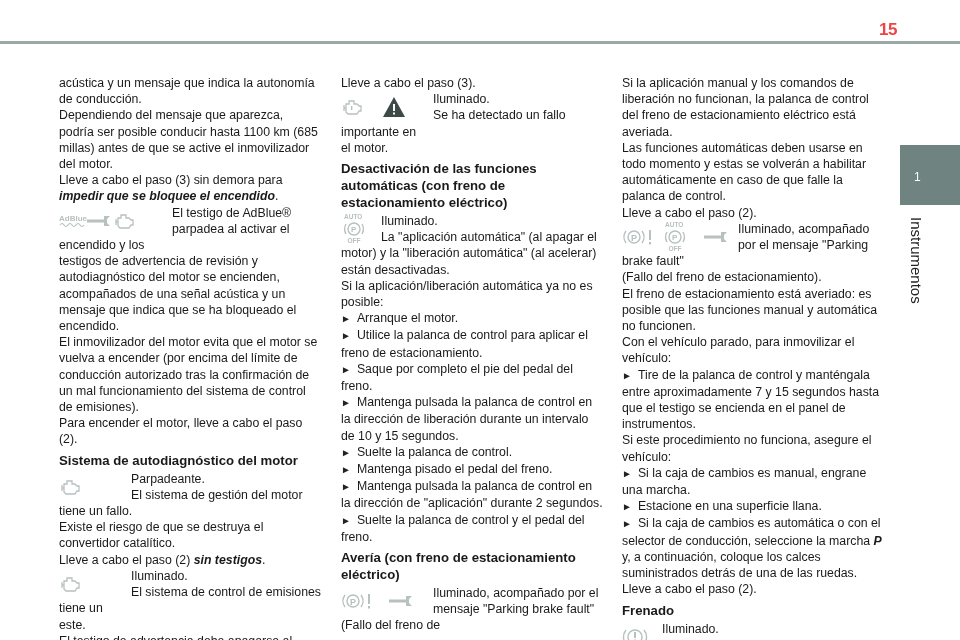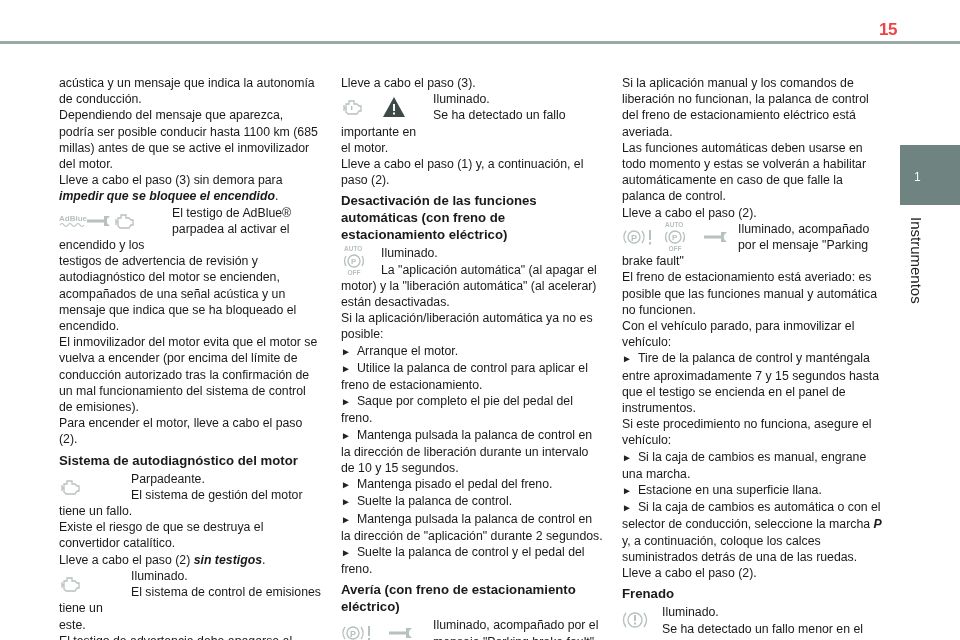--- a/index.html
+++ b/index.html
@@ -96,43 +96,42 @@
       <svg width="22" height="20" viewBox="0 0 22 20">
           <path d="M11 0 L22 20 H0 Z" fill="#3d4a48"></path>
           <rect x="10" y="7" width="2" height="7" fill="#fff"></rect>
           <rect x="10" y="15.5" width="2" height="2" fill="#fff"></rect>
         </svg>
     </div>
     <p>Iluminado.</p>
     <p>Se ha detectado un fallo importante en</p>
   </div>
   <p class="clear">el motor.</p>
-  <p>Lleve a cabo el paso (1) y, a continuación, el paso (2).</p>
   <h3>Desactivación de las funciones automáticas (con freno de estacionamiento eléctrico)</h3>
   <div class="icon-row">
     <div class="icons" style="width:34px; margin-right:6px;">
       <svg width="26" height="32" viewBox="0 0 26 32">
           <text x="3" y="6" font-size="6.5" font-weight="bold" font-family="Liberation Sans, sans-serif" fill="#b7c1c0">AUTO</text>
           <circle cx="13" cy="16" r="6" stroke="#b7c1c0" stroke-width="1.4" fill="none"></circle>
           <path d="M5 11 a10 10 0 0 0 0 10 M21 11 a10 10 0 0 1 0 10" stroke="#b7c1c0" stroke-width="1.4" fill="none"></path>
           <text x="10" y="19" font-size="8" font-weight="bold" font-family="Liberation Sans, sans-serif" fill="#b7c1c0">P</text>
           <text x="6.5" y="30" font-size="6.5" font-weight="bold" font-family="Liberation Sans, sans-serif" fill="#b7c1c0">OFF</text>
         </svg>
     </div>
     <p>Iluminado.</p>
     <p>La "aplicación automática" (al apagar el</p>
   </div>
   <p class="clear">motor) y la "liberación automática" (al acelerar) están desactivadas.</p>
   <p>Si la aplicación/liberación automática ya no es posible:</p>
   <p class="bullet">Arranque el motor.</p>
   <p class="bullet">Utilice la palanca de control para aplicar el freno de estacionamiento.</p>
   <p class="bullet">Saque por completo el pie del pedal del freno.</p>
   <p class="bullet">Mantenga pulsada la palanca de control en la dirección de liberación durante un intervalo de 10 y 15 segundos.</p>
+  <p class="bullet">Suelte la palanca de control.</p>
   <p class="bullet">Mantenga pisado el pedal del freno.</p>
-  <p class="bullet">Suelte la palanca de control.</p>
   <p class="bullet">Mantenga pulsada la palanca de control en la dirección de "aplicación" durante 2 segundos.</p>
   <p class="bullet">Suelte la palanca de control y el pedal del freno.</p>
   <h3>Avería (con freno de estacionamiento eléctrico)</h3>
   <div class="icon-row">
     <div class="icons" style="width:84px; gap:14px;">
       <svg width="34" height="20" viewBox="0 0 34 20">
           <circle cx="12" cy="10" r="6" stroke="#b7c1c0" stroke-width="1.4" fill="none"></circle>
           <path d="M4 4 a10 10 0 0 0 0 12 M20 4 a10 10 0 0 1 0 12" stroke="#b7c1c0" stroke-width="1.4" fill="none"></path>
           <text x="9" y="13.5" font-size="9" font-weight="bold" font-family="Liberation Sans, sans-serif" fill="#b7c1c0">P</text>
           <rect x="27" y="3" width="2" height="10" fill="#b7c1c0"></rect>
@@ -168,20 +167,21 @@
           <text x="10" y="19" font-size="8" font-weight="bold" font-family="Liberation Sans, sans-serif" fill="#b7c1c0">P</text>
           <text x="6.5" y="30" font-size="6.5" font-weight="bold" font-family="Liberation Sans, sans-serif" fill="#b7c1c0">OFF</text>
         </svg>
       <svg width="26" height="10" viewBox="0 0 26 10" style="margin-left:10px;">
           <rect x="0" y="3.5" width="18" height="3" fill="#b7c1c0"></rect>
           <path d="M17 0 h6 l-3 3 v4 l3 3 h-6 z" fill="#b7c1c0"></path>
         </svg>
     </div>
     <p>Iluminado, acompañado por el mensaje "Parking brake fault"</p>
   </div>
+  <p class="clear">(Fallo del freno de estacionamiento).</p>
   <p>El freno de estacionamiento está averiado: es posible que las funciones manual y automática no funcionen.</p>
   <p>Con el vehículo parado, para inmovilizar el vehículo:</p>
   <p class="bullet">Tire de la palanca de control y manténgala entre aproximadamente 7 y 15 segundos hasta que el testigo se encienda en el panel de instrumentos.</p>
   <p>Si este procedimiento no funciona, asegure el vehículo:</p>
   <p class="bullet">Si la caja de cambios es manual, engrane una marcha.</p>
   <p class="bullet">Estacione en una superficie llana.</p>
   <p class="bullet"><span>Si la caja de cambios es automática o con el selector de conducción, seleccione la marcha </span><span class="bold">P</span><span> y, a continuación, coloque los calces suministrados detrás de una de las ruedas.</span></p>
   <p>Lleve a cabo el paso (2).</p>
   <h3>Frenado</h3>
   <div class="icon-row">

